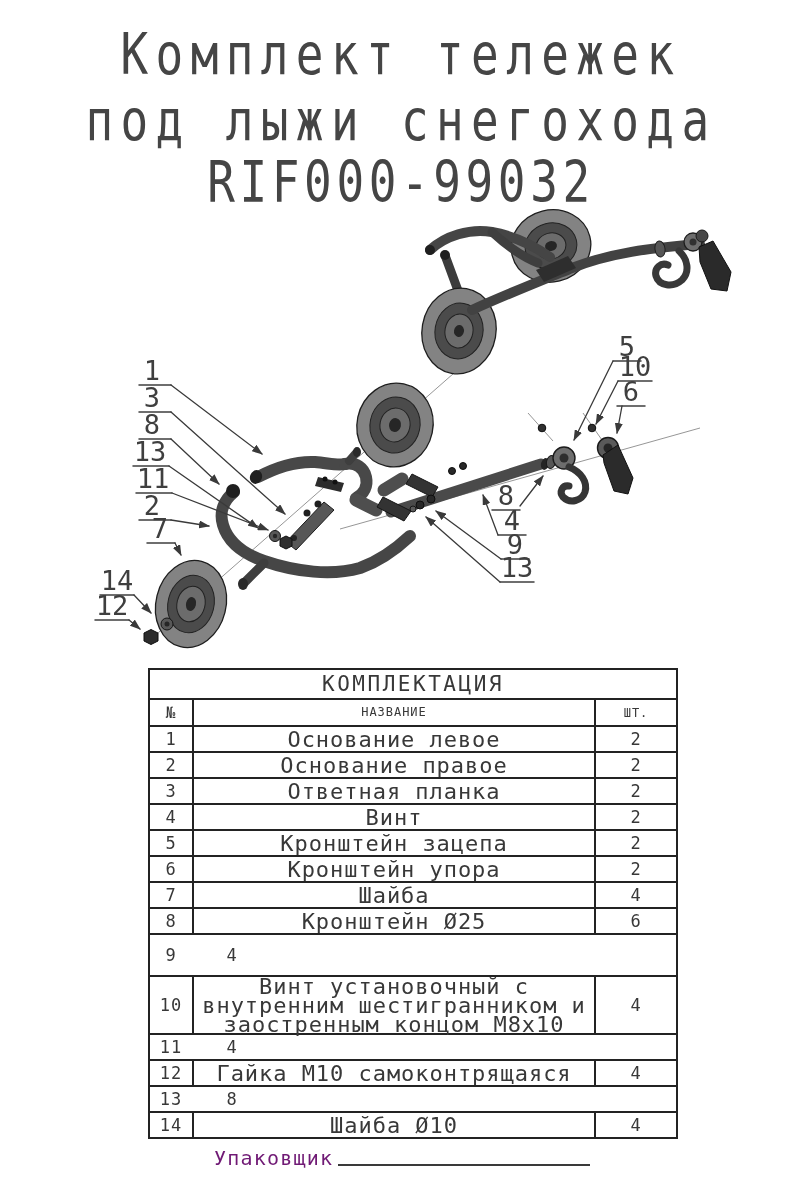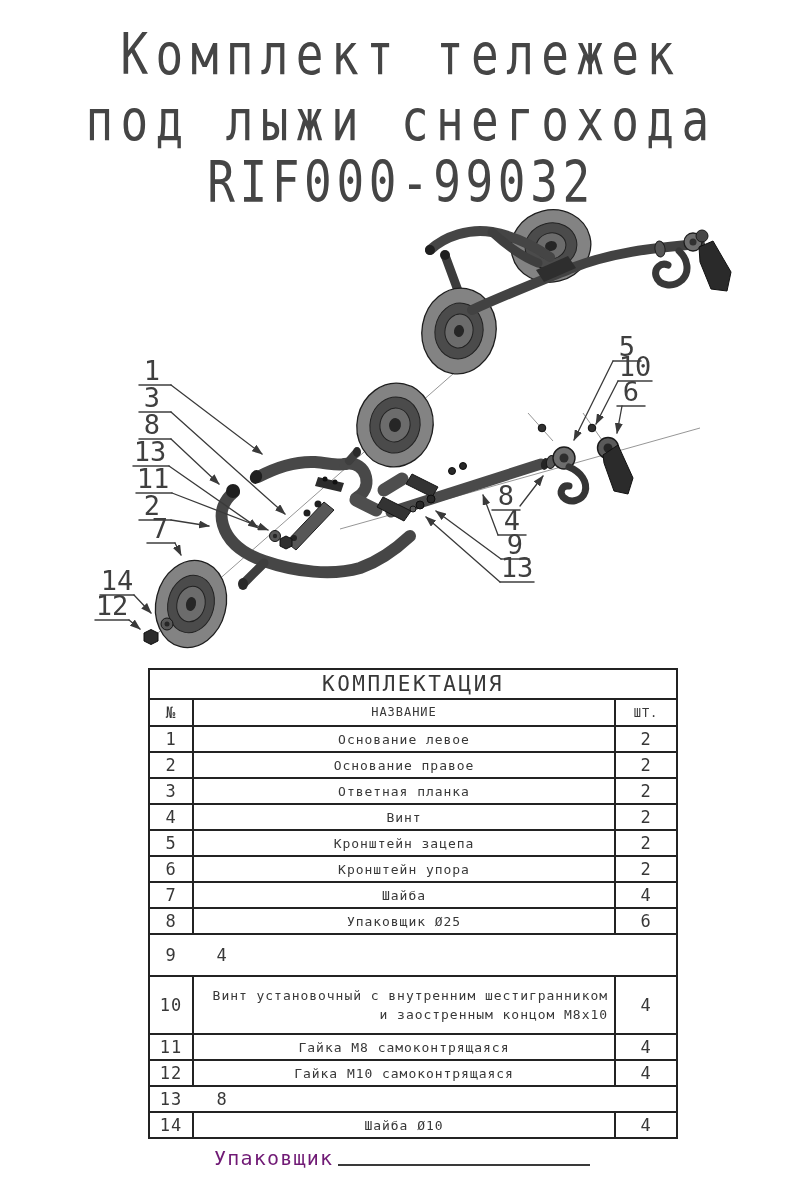--- a/index.html
+++ b/index.html
@@ -15,26 +15,26 @@
   
   #drawing{position:absolute;left:0;top:195px;width:802px;height:470px;}
   .callout-num{font-family:"DejaVu Sans Mono","Liberation Mono",monospace;
                font-size:27px;fill:#3f3f3f;}
   
   #parts-table{position:absolute;left:148px;top:668px;width:530px;
                border:2px solid #232323;box-sizing:border-box;
                letter-spacing:0.06em;color:#383838;}
   .trow{display:flex;border-top:2px solid #232323;align-items:stretch;}
   .trow:first-child{border-top:none;}
-  .cell{display:flex;align-items:center;justify-content:center;text-align:right;
+  .cell{display:flex;align-items:center;justify-content:center;text-align:center;
         box-sizing:border-box;}
   .c-num{width:42px;font-size:17px;}
   .c-name{flex:1;border-left:2px solid #232323;border-right:2px solid #232323;
-          font-size:13px;line-height:19px;padding:1px 6px;}
-  .c-qty{width:60px;font-size:17px;}
+          font-size:22px;line-height:19px;padding:1px 6px;}
+  .c-qty{width:80px;font-size:17px;}
   .table-title{height:28px;font-size:21px;letter-spacing:0.12em;}
   .hdr-row{height:25px;}
   .hdr-row .c-num{font-size:16px;}
   .hdr-row .c-name,.hdr-row .c-qty{font-size:12px;}
   .r-std{height:24px;}
   .r-2l{height:40px;}
   .r-3l{height:56px;}
   
   #packer-label{position:absolute;left:214px;top:1146px;font-size:20px;
                 letter-spacing:0.06em;color:#701a75;}
@@ -292,35 +292,34 @@
       <div class="cell c-name">Кронштейн упора</div>
       <div class="cell c-qty">2</div>
     </div>
     <div class="trow r-std">
       <div class="cell c-num">7</div>
       <div class="cell c-name">Шайба</div>
       <div class="cell c-qty">4</div>
     </div>
     <div class="trow r-std">
       <div class="cell c-num">8</div>
-      <div class="cell c-name">Упаковщик Ø25</div>
+      <div class="cell c-name">Кронштейн Ø25</div>
       <div class="cell c-qty">6</div>
     </div>
     <div class="trow r-2l">
       <div class="cell c-num">9</div>
       <div class="cell c-qty">4</div>
     </div>
     <div class="trow r-3l">
       <div class="cell c-num">10</div>
       <div class="cell c-name">Винт установочный с внутренним шестигранником и заостренным концом М8х10</div>
       <div class="cell c-qty">4</div>
     </div>
     <div class="trow r-std">
       <div class="cell c-num">11</div>
-      <div class="cell c-name">Гайка М8 самоконтрящаяся</div>
       <div class="cell c-qty">4</div>
     </div>
     <div class="trow r-std">
       <div class="cell c-num">12</div>
       <div class="cell c-name">Гайка М10 самоконтрящаяся</div>
       <div class="cell c-qty">4</div>
     </div>
     <div class="trow r-std">
       <div class="cell c-num">13</div>
       <div class="cell c-qty">8</div>

